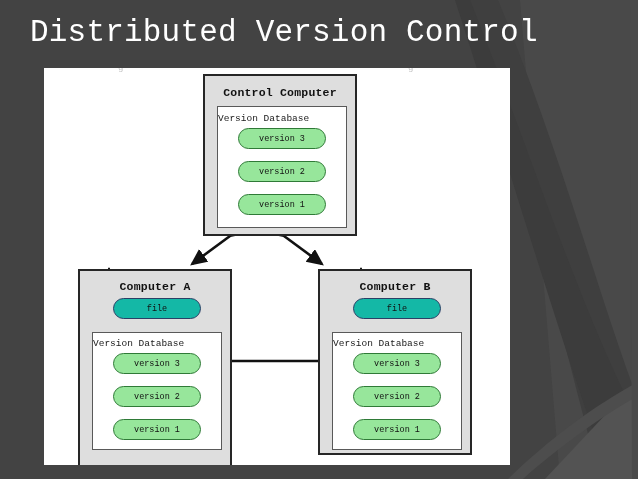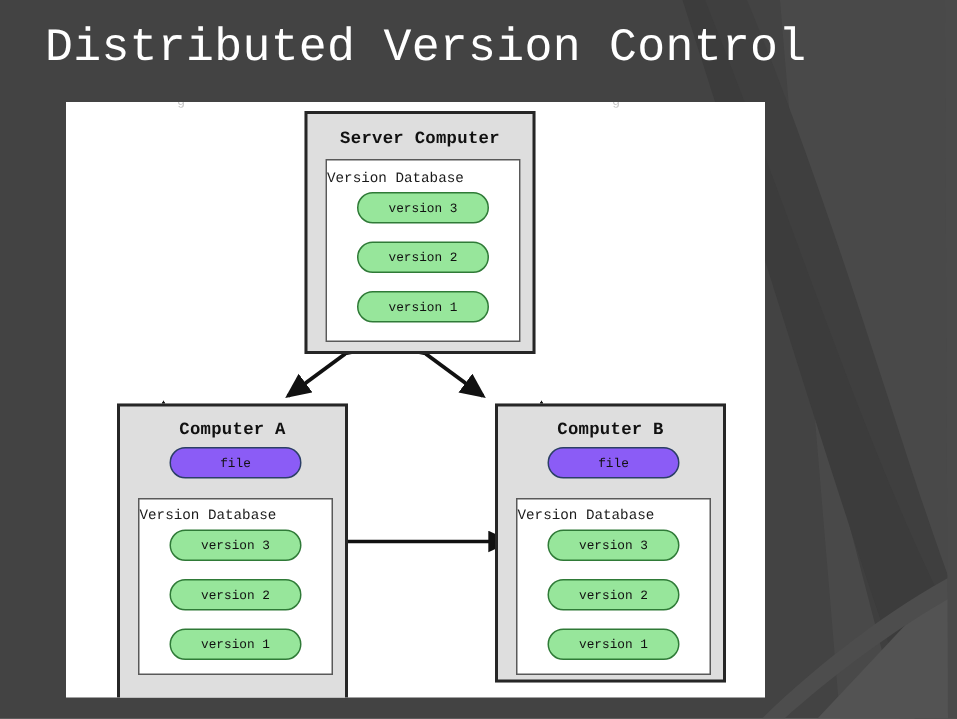--- a/index.html
+++ b/index.html
@@ -87,21 +87,21 @@
     justify-content: center;
     font-size: 8.5px;
     color: #111111;
     white-space: nowrap;
   }
   .pill.green {
     background: #97e69b;
     border: 1.6px solid #2f7a37;
   }
   .pill.blue {
-    background: #8b5cf6;
+    background: #14b8a6;
     border: 1.6px solid #2b3f66;
   }
 
   
   .ghost {
     position: absolute;
     color: #c8c8c8;
     font-size: 9px;
     white-space: nowrap;
   }
@@ -161,41 +161,41 @@
         <line x1="65" y1="243" x2="65" y2="236" stroke="#111111" stroke-width="0"></line>
         <line x1="65" y1="243" x2="65" y2="236" stroke="#111111" stroke-width="0"></line>
         <line x1="65" y1="222" x2="65" y2="200" stroke="#111111" stroke-width="1.6" marker-end="url(#ahs)"></line>
 
         <line x1="317" y1="243" x2="317" y2="257" stroke="#555555" stroke-width="1.3"></line>
         <line x1="317" y1="276" x2="317" y2="290" stroke="#555555" stroke-width="1.3"></line>
         <line x1="317" y1="222" x2="317" y2="200" stroke="#111111" stroke-width="1.6" marker-end="url(#ahs)"></line>
       </svg>
 
       <div class="gbox" style="left:159px; top:6px; width:154px; height:162px;">
-        <div class="box-title" style="top:10px;">Server Computer</div>
+        <div class="box-title" style="top:10px;">Control Computer</div>
         <div class="inner-box" style="left:12px; top:30px; width:130px; height:122px;">
           <div class="inner-title" style="top:6px;">Version Database</div>
         </div>
         <div class="pill green" style="left:33px; top:52px; width:88px; height:21px;">version 3</div>
         <div class="pill green" style="left:33px; top:85px; width:88px; height:21px;">version 2</div>
         <div class="pill green" style="left:33px; top:118px; width:88px; height:21px;">version 1</div>
       </div>
 
       <div class="gbox" style="left:34px; top:201px; width:154px; height:234px;">
         <div class="box-title" style="top:9px;">Computer A</div>
         <div class="pill blue" style="left:33px; top:27px; width:88px; height:21px;">file</div>
         <div class="inner-box" style="left:12px; top:61px; width:130px; height:118px;">
           <div class="inner-title" style="top:5px;">Version Database</div>
         </div>
         <div class="pill green" style="left:33px; top:82px; width:88px; height:21px;">version 3</div>
         <div class="pill green" style="left:33px; top:115px; width:88px; height:21px;">version 2</div>
         <div class="pill green" style="left:33px; top:148px; width:88px; height:21px;">version 1</div>
       </div>
 
-      <div class="gbox" style="left:286px; top:201px; width:154px; height:186px;">
+      <div class="gbox" style="left:274px; top:201px; width:154px; height:186px;">
         <div class="box-title" style="top:9px;">Computer B</div>
         <div class="pill blue" style="left:33px; top:27px; width:88px; height:21px;">file</div>
         <div class="inner-box" style="left:12px; top:61px; width:130px; height:118px;">
           <div class="inner-title" style="top:5px;">Version Database</div>
         </div>
         <div class="pill green" style="left:33px; top:82px; width:88px; height:21px;">version 3</div>
         <div class="pill green" style="left:33px; top:115px; width:88px; height:21px;">version 2</div>
         <div class="pill green" style="left:33px; top:148px; width:88px; height:21px;">version 1</div>
       </div>
 

